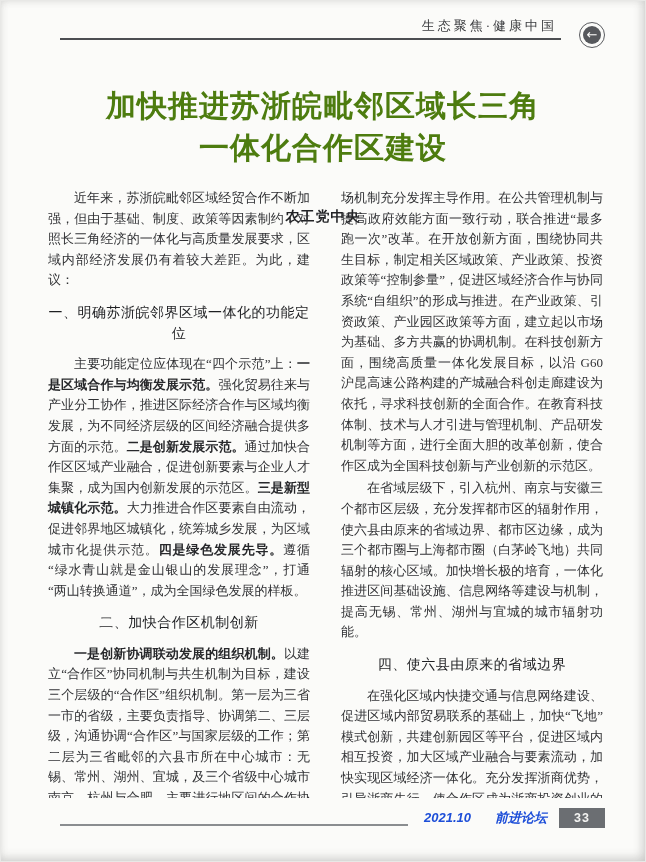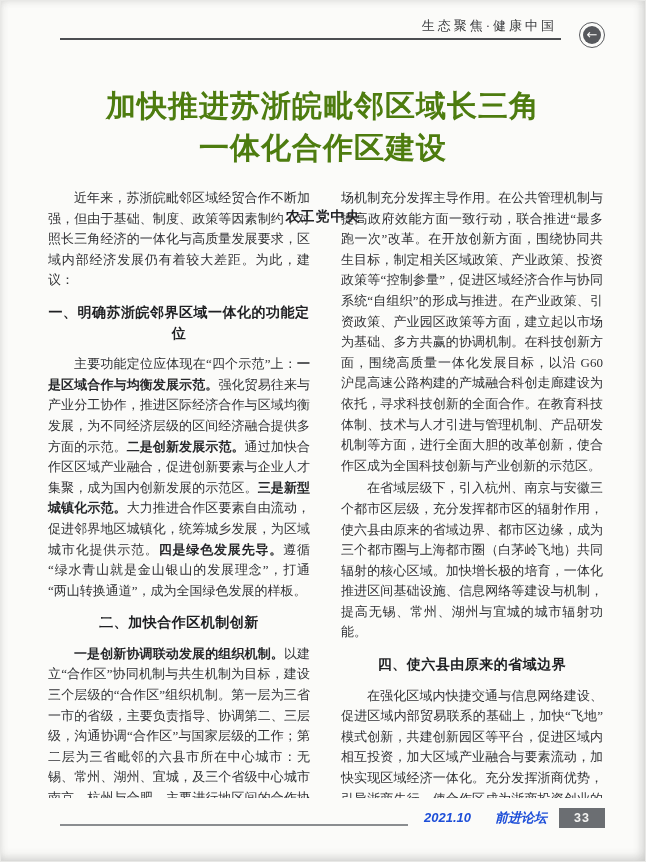--- a/index.html
+++ b/index.html
@@ -55,21 +55,21 @@
   
   .columns{
     position:absolute;top:186px;left:46px;right:41px;height:612px;
     display:flex;gap:27px;overflow:hidden;
   }
   .col{flex:1 1 0;min-width:0;font-size:13px;line-height:20.6px;text-align:justify;}
   .col p{margin:2px;text-indent:2em;color:#303134;}
   .col p.noindent{text-indent:0;}
   .col p b{font-weight:700;color:#27282b;}
   .col .sec-h{
-    font-size:14px;font-weight:700;text-align:center;text-indent:0;
+    font-size:14px;font-weight:400;text-align:center;text-indent:0;
     color:#1e1f22;margin:12px 0 10px;letter-spacing:.5px;
   }
 
   
   .footer{
     position:absolute;left:60px;right:41px;top:804px;height:24px;
     display:flex;align-items:flex-end;
     font-family:"Liberation Sans","DejaVu Sans",sans-serif;
   }
   .footer-rule{flex:1 1 auto;height:2px;background:#8a8d90;margin:0 16px 2px 0;}

